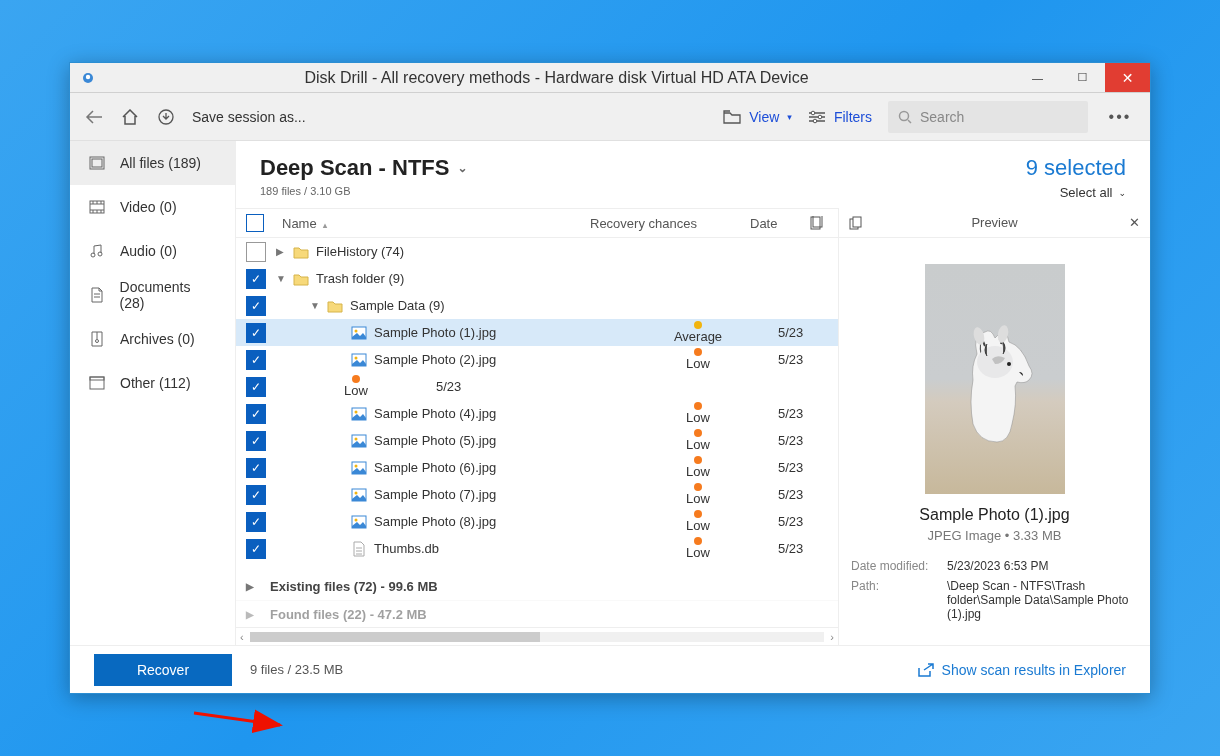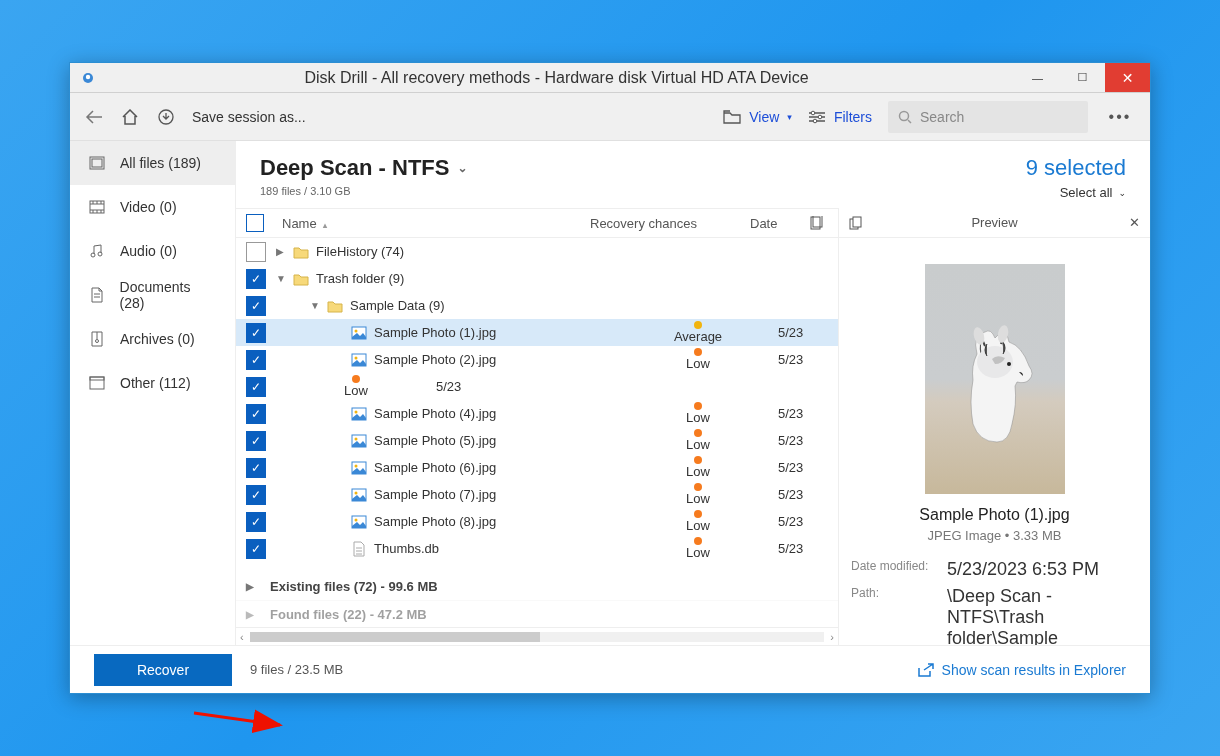--- a/index.html
+++ b/index.html
@@ -63,21 +63,21 @@
   .preview-head .copy-ico{ width:20px; cursor:pointer;}
   .preview-head .ptitle{ flex:1; text-align:center;}
   .preview-head .close-ico{ width:20px; cursor:pointer; text-align:right;}
   .preview-body{ flex:1; padding:10px 12px; overflow:auto; font-size:13px; color:#444;}
   .preview-img{ width:140px; height:230px; margin: 0 auto 12px; background: linear-gradient(180deg,#c9cccd 0%, #cacdcf 50%, #d4cbbe 60%, #c7b89b 100%); position:relative; display:block;}
   .dog-shape{ position:absolute; left:32px; top:60px; width:90px; height:120px; }
   .preview-name{ text-align:center; font-size:16px; color:#222; margin-bottom:4px;}
   .preview-type{ text-align:center; color:#777; margin-bottom:16px;}
   .meta-row{ display:flex; margin-bottom:6px; gap:10px;}
   .meta-label{ width:86px; color:#888; font-size:12px;}
-  .meta-val{ flex:1; font-size:18px; color:#333; word-break:break-word;}
+  .meta-val{ flex:1; font-size:12px; color:#333; word-break:break-word;}
   .footer { height: 48px; display: flex; align-items: center; padding: 0 24px; border-top: 1px solid #eee; gap: 18px; }
   .recover-btn { width: 138px; height: 32px; background: #0869c0; color: #fff; font-size: 14px; display: flex; align-items: center; justify-content: center; cursor: pointer; }
   .recover-info { font-size: 13px; color: #555; }
   .footer-spacer { flex: 1; }
   .explorer-link { color: #1a7ad2; font-size: 14px; cursor: pointer; display:flex; align-items:center; gap:8px;}
   .sort-arrow{ font-size:9px; color:#999; margin-left:6px;}
   svg{ display:block;}
   .red-arrow{ position:absolute; left:192px; top:705px; pointer-events:none;}
 </style>
 </head>

